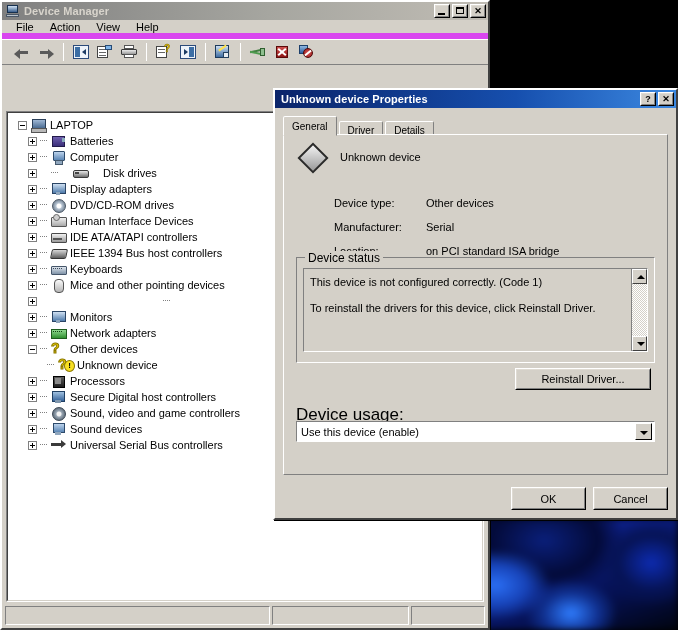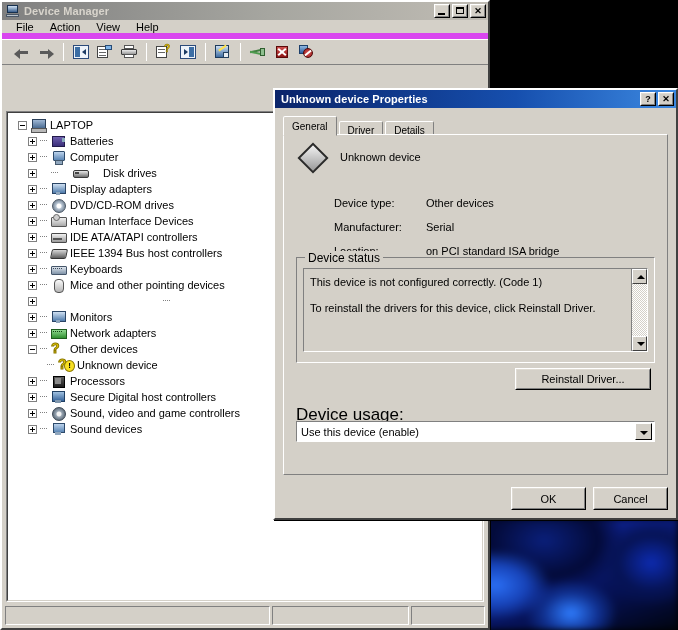--- a/index.html
+++ b/index.html
@@ -542,20 +542,26 @@
               <span class="dotline"></span>
               <span class="ticon ic-snd"></span>
               <span class="tlabel">Sound, video and game controllers</span>
             </div>
             <div class="trow" style="padding-left: 14px;">
               <span class="tog plus"></span>
               <span class="dotline"></span>
               <span class="ticon ic-sys"></span>
               <span class="tlabel">Sound devices</span>
             </div>
+            <div class="trow" style="padding-left: 14px;">
+              <span class="tog plus"></span>
+              <span class="dotline"></span>
+              <span class="ticon ic-usb"></span>
+              <span class="tlabel">Universal Serial Bus controllers</span>
+            </div>
           </div>
 
       </div>
     </div>
 
     <div id="statusbar">
       <div class="sb-pane" style="flex:0 0 265px;"></div>
       <div class="sb-pane" style="flex:0 0 137px;"></div>
       <div class="sb-pane" style="flex:1;"></div>
     </div>

